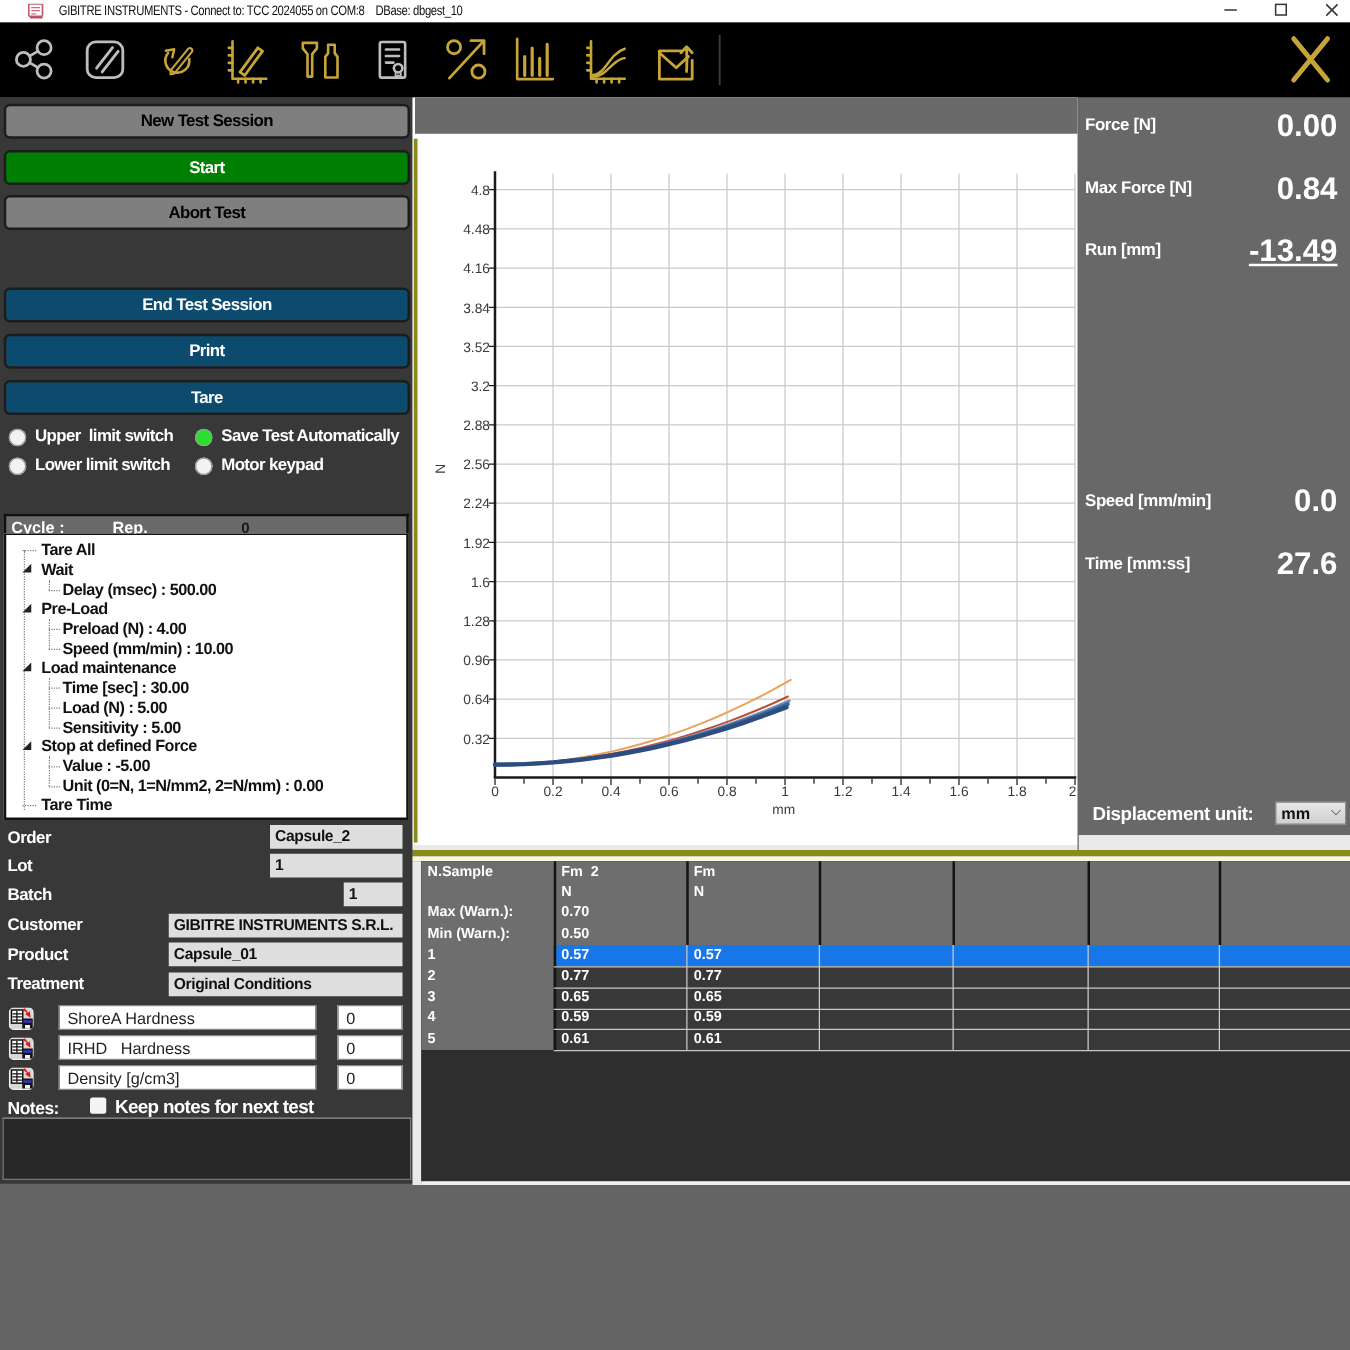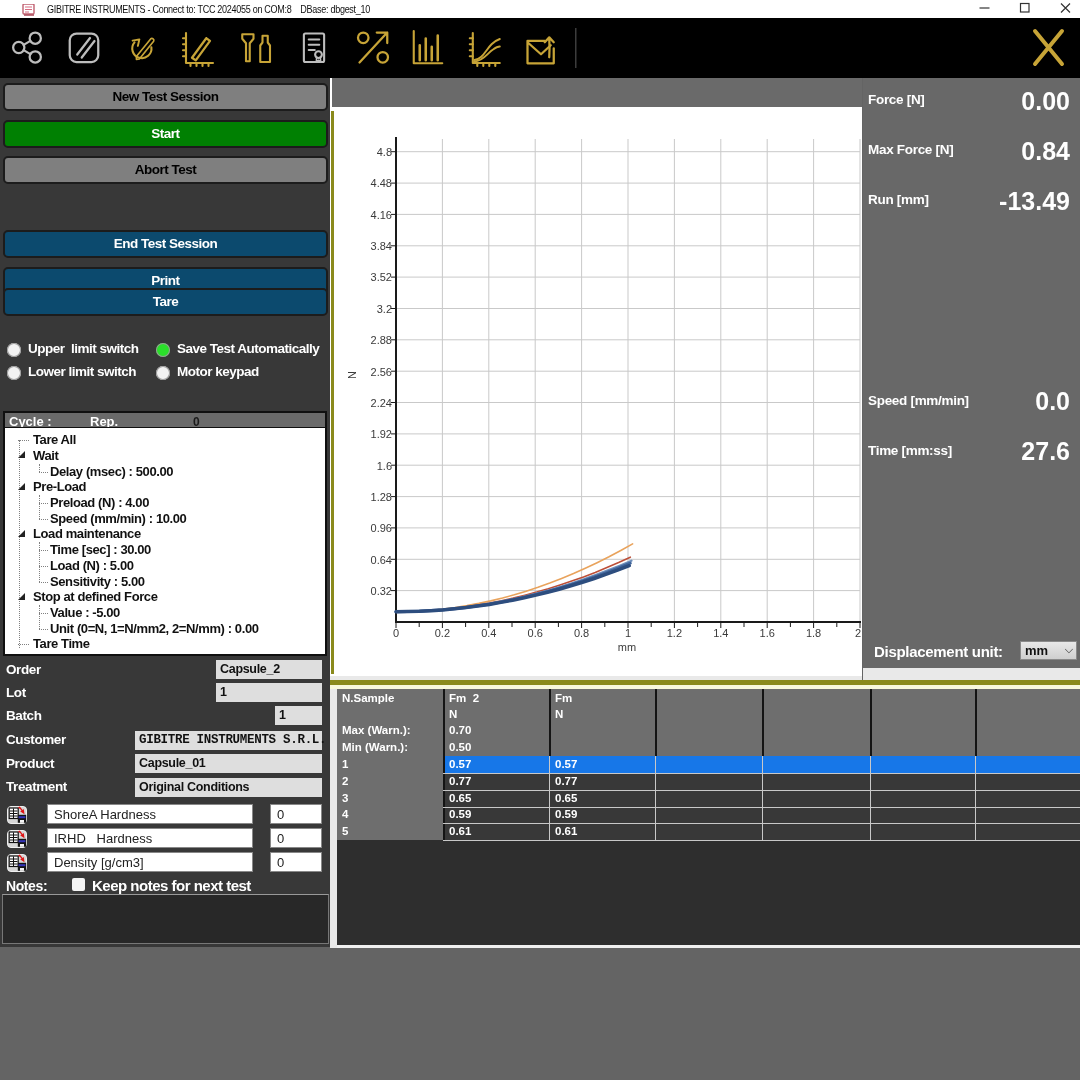--- a/index.html
+++ b/index.html
@@ -156,21 +156,21 @@
       </g>
     </svg>
   </div>
 
   <div class="abs" id="leftpanel">
     <div class="btn" style="top:5px;">New Test Session</div>
     <div class="btn" style="top:78px;">Abort Test</div>
     <div class="btn green" style="top:42px;">Start</div>
     <div class="btn blue" style="top:152px;">End Test Session</div>
     <div class="btn blue" style="top:189px;">Print</div>
-    <div class="btn blue" style="top:210px;text-align:center;">Tare</div>
+    <div class="btn blue" style="top:226px;text-align:center;">Tare</div>
     <div class="radio" style="left:7px; top:265px;"></div>
     <div class="rlabel" style="left:28px; top:263px;">Upper&nbsp; limit switch</div>
     <div class="radio on" style="left:156px; top:265px;"></div>
     <div class="rlabel" style="left:177px; top:263px;">Save Test Automatically</div>
     <div class="radio" style="left:7px; top:288px;"></div>
     <div class="rlabel" style="left:28px; top:286px;">Lower limit switch</div>
     <div class="radio" style="left:156px; top:288px;"></div>
     <div class="rlabel" style="left:177px; top:286px;">Motor keypad</div>
     <div id="cyclehead">
       <span style="position:absolute;left:4px;top:1px;color:#fff;font-weight:bold;font-size:13px;">Cycle :</span>
@@ -213,21 +213,21 @@
       <div class="tr" style="left:28px; top:208px;">Tare Time</div>
     </div>
 
     <div class="flabel" style="left:6px; top:584px;">Order</div>
     <div class="finput" style="left:216px; top:582px; width:106px;">Capsule_2</div>
     <div class="flabel" style="left:6px; top:607px;">Lot</div>
     <div class="finput" style="left:216px; top:605px; width:106px;">1</div>
     <div class="flabel" style="left:6px; top:630px;">Batch</div>
     <div class="finput" style="left:275px; top:628px; width:47px;">1</div>
     <div class="flabel" style="left:6px; top:654px;">Customer</div>
-    <div class="finput" style="left:135px; top:653px; width:187px;font-family:Liberation Mono, monospace;">GIBITRE INSTRUMENTS S.R.L.</div>
+    <div class="finput" style="left:135px; top:653px; width:187px;">GIBITRE INSTRUMENTS S.R.L.</div>
     <div class="flabel" style="left:6px; top:678px;">Product</div>
     <div class="finput" style="left:135px; top:676px; width:187px;">Capsule_01</div>
     <div class="flabel" style="left:6px; top:701px;">Treatment</div>
     <div class="finput" style="left:135px; top:700px; width:187px;">Original Conditions</div>
     <div class="abs micon" style="left:7px; top:728px;"><svg width="20" height="18" viewBox="0 0 20 18">
           <rect x="0.5" y="0.5" width="19" height="17" rx="3.5" fill="#d6d6d6" stroke="#efefef"></rect>
           <rect x="2.2" y="2" width="9" height="10.5" fill="#ffffff" stroke="#111" stroke-width="1.2"></rect>
           <path d="M3,5 H10.5 M3,7.5 H10.5 M3,10 H10.5 M6.5,2.5 V12" stroke="#111" stroke-width="1" fill="none"></path>
           <path d="M11,1.5 L14.5,4.2 L13.3,5.4 L17.5,8.2 L16.8,3 L15.6,4.1 L12.8,0.5 Z" fill="#e01515"></path>
           <rect x="10.8" y="8.8" width="8.4" height="8" fill="#141414"></rect>
@@ -325,21 +325,21 @@
       </g>
     </svg>
   </div>
 
   <div class="abs" id="rightpanel">
     <div class="ilabel" style="left:5px; top:14px;">Force [N]</div>
     <div class="ivalue" style="top:9px;">0.00</div>
     <div class="ilabel" style="left:5px; top:64px;">Max Force [N]</div>
     <div class="ivalue" style="top:59px;">0.84</div>
     <div class="ilabel" style="left:5px; top:114px;">Run [mm]</div>
-    <div class="ivalue" style="top:109px;">-13.49</div>
+    <div class="ivalue" style="top:109px;text-decoration:underline;">-13.49</div>
     <div class="ilabel" style="left:5px; top:315px;">Speed [mm/min]</div>
     <div class="ivalue" style="top:309px;">0.0</div>
     <div class="ilabel" style="left:5px; top:365px;">Time [mm:ss]</div>
     <div class="ivalue" style="top:359px;">27.6</div>
     <div class="ilabel" style="left:11px; top:565px; font-size:15px;">Displacement unit:</div>
     <div class="abs" style="left:157px; top:563px; width:57px; height:19px; background:linear-gradient(#e8e8e8,#cfcfcf); border:1px solid #8a8a8a;">
       <span style="position:absolute;left:4px;top:1px;font-weight:bold;font-size:13px;color:#111;">mm</span>
       <span style="position:absolute;right:3px;top:1px;font-size:11px;color:#444;">⌵</span>
     </div>
   </div>

